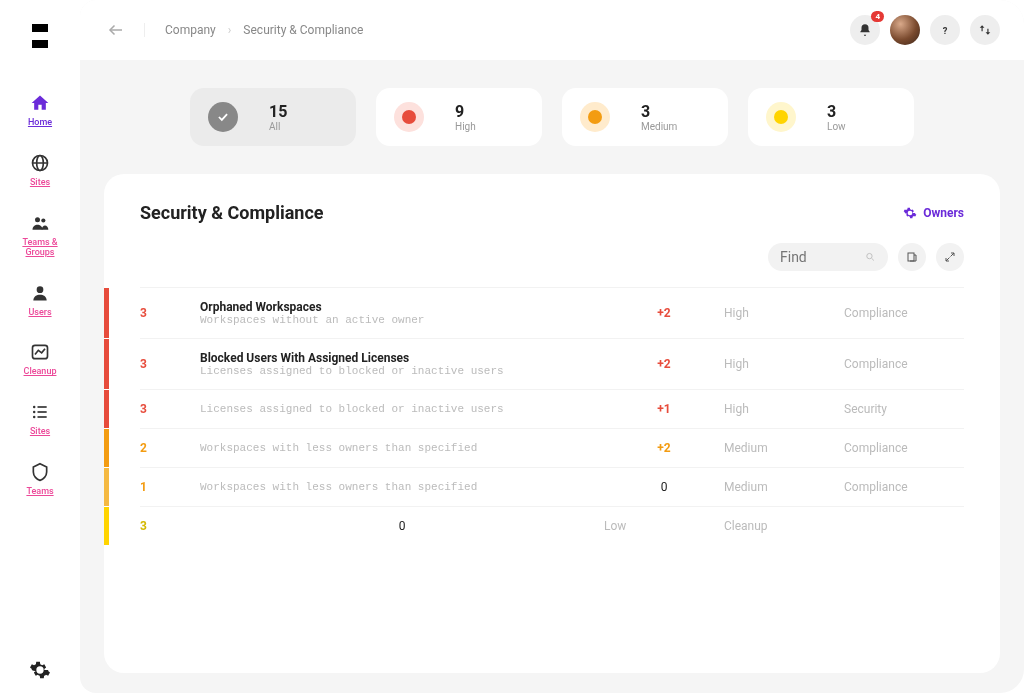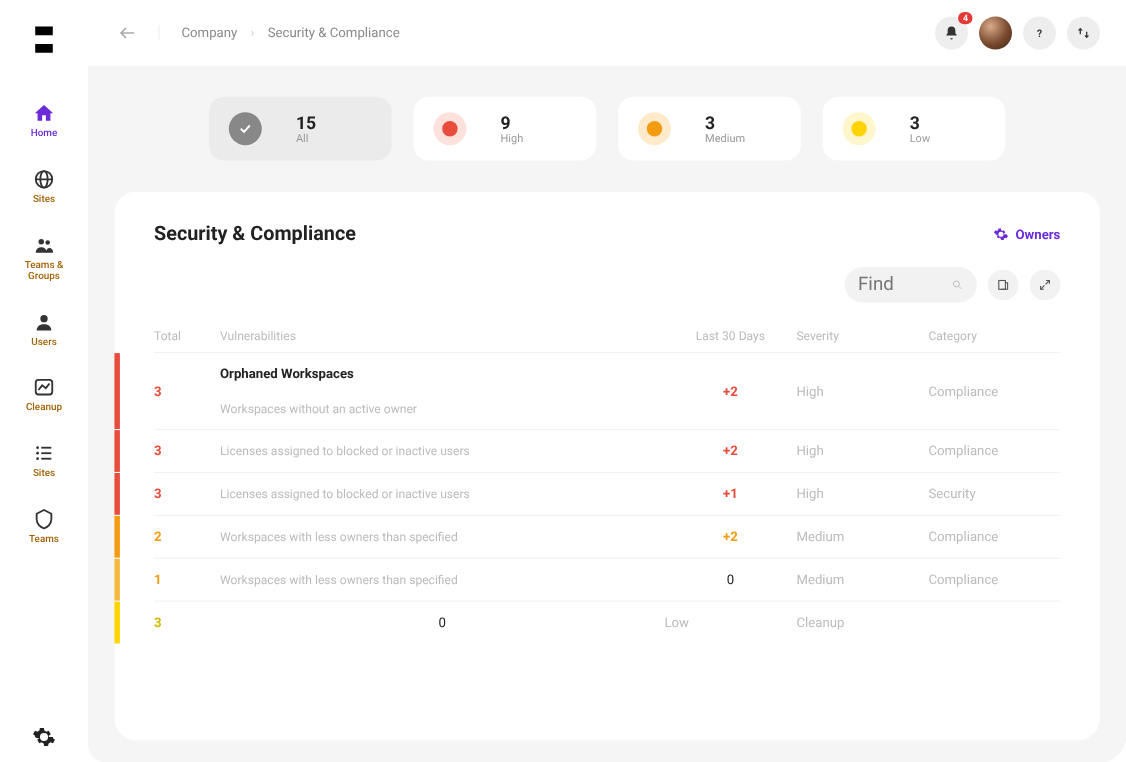--- a/index.html
+++ b/index.html
@@ -3,26 +3,26 @@
 <meta charset="utf-8">
 <style>
 * { box-sizing: border-box; margin: 0; padding: 0; font-family: -apple-system, BlinkMacSystemFont, "Segoe UI", Roboto, sans-serif; }
 body { background: #fff; width: 1024px; height: 693px; overflow: hidden; }
 .app { display: flex; height: 693px; border-radius: 24px; overflow: hidden; background: #fff; }
 
 
 .sidebar { width: 80px; background: #fff; display: flex; flex-direction: column; align-items: center; padding: 20px 0 12px; }
 .logo { width: 32px; height: 32px; margin-bottom: 40px; }
 .nav { display: flex; flex-direction: column; align-items: center; gap: 24px; flex: 1; }
-.nav-item { display: flex; flex-direction: column; align-items: center; gap: 4px; cursor: pointer; color: #a16207; }
+.nav-item { display: flex; flex-direction: column; align-items: center; gap: 4px; cursor: pointer; color: #ec4899; }
 .nav-item.active { color: #6B2BD9; }
 .nav-item.active .nav-icon svg { fill: #6B2BD9; }
 .nav-icon { width: 22px; height: 22px; display: flex; align-items: center; justify-content: center; }
 .nav-icon svg { width: 20px; height: 20px; fill: #333; }
-.nav-label { font-size: 9px; font-weight: 500; text-align: center; line-height: 1.1; }
+.nav-label { font-size: 9px; font-weight: 500; text-align: center; line-height: 1.1; text-decoration: underline; }
 .nav-label.two-line { max-width: 50px; }
 .sidebar-bottom { margin-top: auto; }
 .gear-btn { width: 22px; height: 22px; cursor: pointer; }
 .gear-btn svg { width: 22px; height: 22px; fill: #222; }
 
 
 .main { flex: 1; background: #F5F5F5; display: flex; flex-direction: column; border-top-left-radius: 16px; border-bottom-left-radius: 16px; overflow: hidden; }
 
 
 .topbar { height: 60px; background: #fff; display: flex; align-items: center; padding: 0 24px; }
@@ -55,41 +55,41 @@
 
 .panel-wrap { flex: 1; padding: 0 24px 20px; overflow: hidden; }
 .panel { background: #fff; border-radius: 20px; padding: 28px 36px; height: 100%; position: relative; }
 .panel-head { display: flex; align-items: center; margin-bottom: 20px; }
 .panel-title { font-size: 18px; font-weight: 700; color: #222; }
 .manage-btn { margin-left: auto; display: flex; align-items: center; gap: 6px; color: #6B2BD9; font-size: 12px; font-weight: 700; cursor: pointer; }
 .manage-btn svg { width: 14px; height: 14px; fill: #6B2BD9; }
 
 .panel-tools { display: flex; justify-content: flex-end; align-items: center; gap: 10px; margin-bottom: 16px; }
 .find-box { display: flex; align-items: center; background: #F2F2F2; border-radius: 16px; padding: 6px 12px; width: 120px; }
-.find-box input { border: none; background: transparent; font-size: 17px; color: #999; outline: none; width: 100%; }
+.find-box input { border: none; background: transparent; font-size: 14px; color: #999; outline: none; width: 100%; }
 .find-box svg { width: 12px; height: 12px; fill: #bbb; }
 .tool-btn { width: 28px; height: 28px; border-radius: 50%; background: #F2F2F2; display: flex; align-items: center; justify-content: center; cursor: pointer; }
 .tool-btn svg { width: 12px; height: 12px; fill: #555; stroke: #555; }
 
 
 .tbl-head { display: grid; grid-template-columns: 60px 1fr 120px 120px 120px; font-size: 11px; color: #bbb; padding: 8px 0; }
 .tbl-body { }
 .tbl-row { display: grid; grid-template-columns: 60px 1fr 120px 120px 120px; align-items: center; padding: 12px 0; border-top: 1px solid #F2F2F2; position: relative; }
 .sev-bar { position: absolute; left: -36px; top: 0; bottom: 0; width: 5px; }
 .sev-bar.high { background: #E74C3C; }
 .sev-bar.med { background: #F39C12; }
 .sev-bar.med2 { background: #F5B942; }
 .sev-bar.low { background: #FFD400; }
 .cell-total { font-size: 12px; font-weight: 700; }
 .cell-total.high { color: #E74C3C; }
 .cell-total.med { color: #F39C12; }
 .cell-total.low { color: #D4B800; }
-.cell-vuln { display: flex; flex-direction: column; gap: 18px; }
+.cell-vuln { display: flex; flex-direction: column; gap: 0; }
 .vuln-title { font-size: 12px; font-weight: 700; color: #222; }
-.vuln-desc { font-size: 11px; color: #bbb; }
+.vuln-desc { font-size: 11px; color: #bbb; font-family: Liberation Mono, monospace; }
 .cell-delta { font-size: 12px; font-weight: 700; color: #F39C12; text-align: center; }
 .cell-delta.zero { color: #222; font-weight: 400; }
 .cell-delta.high { color: #E74C3C; }
 .cell-sev, .cell-cat { font-size: 12px; color: #bbb; }
 
 </style>
 </head>
 <body>
 
 <div class="app">
@@ -277,43 +277,37 @@
           <div class="tool-btn">
             <svg viewBox="0 0 24 24">
                 <polyline points="14,4 20,4 20,10" fill="none" stroke-width="2"></polyline>
                 <polyline points="10,20 4,20 4,14" fill="none" stroke-width="2"></polyline>
                 <line x1="20" y1="4" x2="13" y2="11" stroke-width="2"></line>
                 <line x1="4" y1="20" x2="11" y2="13" stroke-width="2"></line>
               </svg>
           </div>
         </div>
 
-        <div class="tbl-head">
-          <span>Total</span>
-          <span>Vulnerabilities</span>
-          <span style="text-align:center">Last 30 Days</span>
-          <span>Severity</span>
-          <span>Category</span>
-        </div>
         <div class="tbl-body" id="tbl-body">
             <div class="tbl-row">
     <div class="sev-bar high"></div>
     <span class="cell-total high">3</span>
     <div class="cell-vuln">
       <span class="vuln-title">Orphaned Workspaces</span>
       <span class="vuln-desc">Workspaces without an active owner</span>
     </div>
     <span class="cell-delta high">+2</span>
     <span class="cell-sev">High</span>
     <span class="cell-cat">Compliance</span>
   </div>
             <div class="tbl-row">
     <div class="sev-bar high"></div>
     <span class="cell-total high">3</span>
     <div class="cell-vuln">
+      <span class="vuln-title">Blocked Users With Assigned Licenses</span>
       <span class="vuln-desc">Licenses assigned to blocked or inactive users</span>
     </div>
     <span class="cell-delta high">+2</span>
     <span class="cell-sev">High</span>
     <span class="cell-cat">Compliance</span>
   </div>
             <div class="tbl-row">
     <div class="sev-bar high"></div>
     <span class="cell-total high">3</span>
     <div class="cell-vuln">

